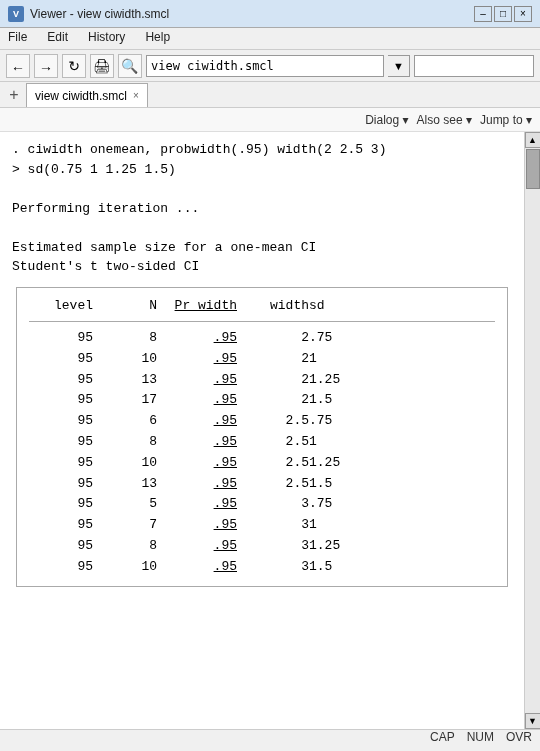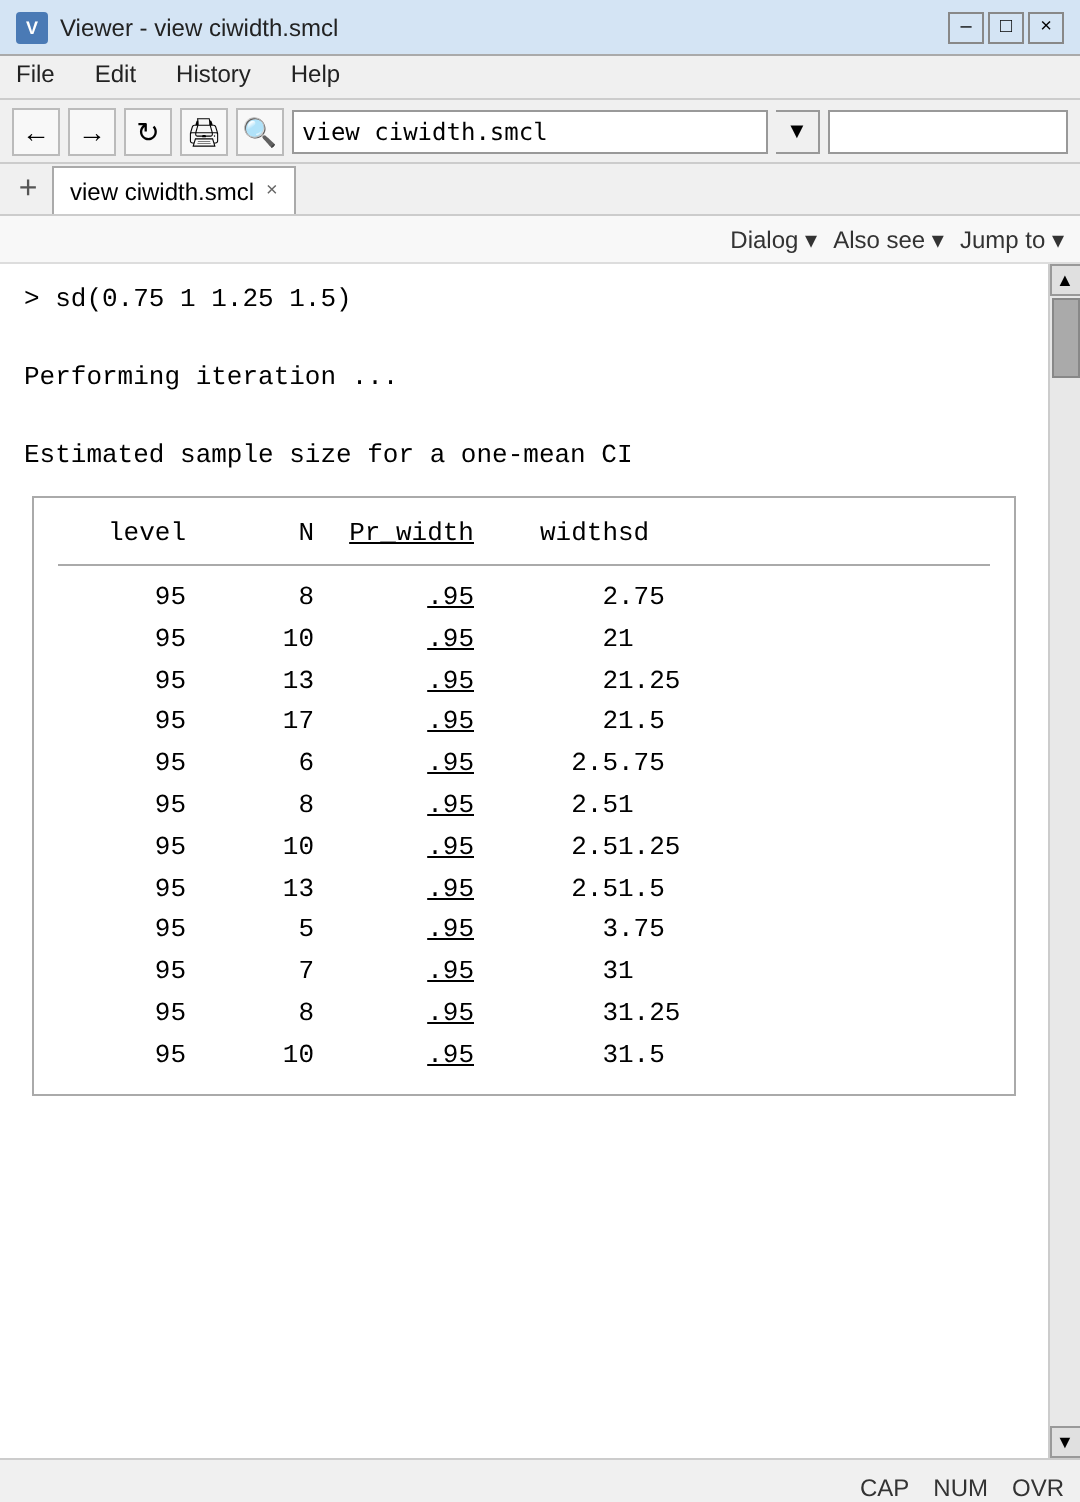--- a/index.html
+++ b/index.html
@@ -223,21 +223,21 @@
     .col-n { width: 64px; text-align: right; }
     .col-prwidth { width: 80px; text-align: right; text-decoration: underline; }
     .col-width { width: 72px; text-align: right; }
     .col-sd { width: 60px; text-align: left; }
     
     #status-bar {
       height: 22px;
       background: #f0f0f0;
       border-top: 1px solid #ccc;
       display: flex;
-      align-items: flex-end;
+      align-items: flex-start;
       justify-content: flex-end;
       padding: 0 8px;
       gap: 12px;
       font-size: 12px;
     }
     .status-item { color: #333; }
   </style>
 </head>
 <body>
 
@@ -283,29 +283,35 @@
 
 <div id="action-bar">
   <span class="action-btn">Dialog ▾</span>
   <span class="action-btn">Also see ▾</span>
   <span class="action-btn">Jump to ▾</span>
 </div>
 
 <div id="content-area">
   <div id="content-scroll">
     <div class="cmd-line">
+      <span>. ciwidth onemean, probwidth(.95) width(2 2.5 3)</span>
+    </div>
+    <div class="cmd-line">
       <span>&gt; sd(0.75 1 1.25 1.5)</span>
     </div>
     <div class="cmd-line">&nbsp;</div>
     <div class="cmd-line">
       <span>Performing iteration ...</span>
     </div>
     <div class="cmd-line">&nbsp;</div>
     <div class="cmd-line">
       <span>Estimated sample size for a one-mean CI</span>
+    </div>
+    <div class="cmd-line">
+      <span>Student's t two-sided CI</span>
     </div>
 
     <div id="data-table">
       <div class="table-header-row">
         <span class="col-level">level</span>
         <span class="col-n">N</span>
         <span class="col-prwidth">Pr_width</span>
         <span class="col-width">width</span>
         <span class="col-sd">sd</span>
       </div>

